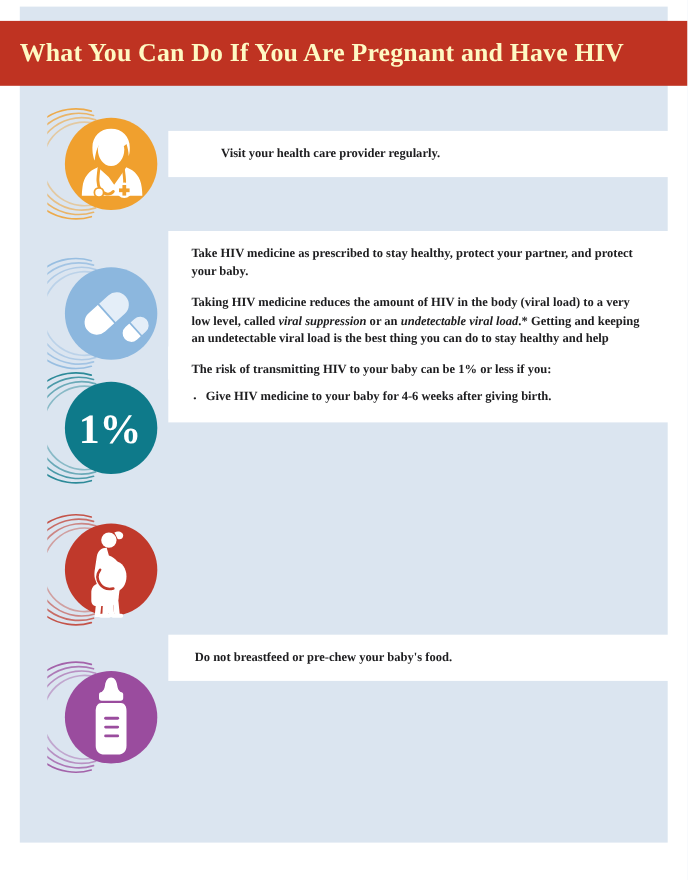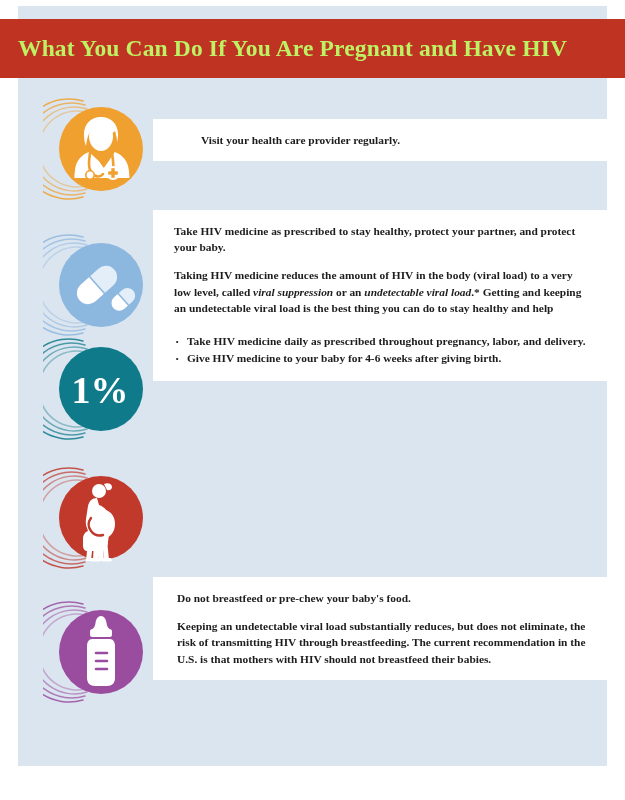--- a/index.html
+++ b/index.html
@@ -38,21 +38,21 @@
     position: absolute;
     left: 0;
     top: 19px;
     width: 625px;
     height: 59px;
     background: #bf3322;
     display: flex;
     align-items: center;
   }
   .banner-title {
-    color: #bef264;
+    color: #fef9c3;
     font-size: 23.5px;
     font-weight: bold;
     letter-spacing: 0.15px;
     padding-left: 18px;
     font-family: "Liberation Serif", "DejaVu Serif", serif;
     white-space: nowrap;
   }
 
   
   .rows {
@@ -213,22 +213,22 @@
             <path d="M40 8 A50 50 0 1 0 40 104" opacity="0.85"></path>
             <path d="M42 12 A46 46 0 1 0 42 100" opacity="0.7"></path>
             <path d="M44 16 A42 42 0 1 0 44 96" opacity="0.55"></path>
             <path d="M46 20 A38 38 0 1 0 46 92" opacity="0.4"></path>
           </g>
           <circle cx="58" cy="56" r="42" fill="#0e7a8a"></circle>
           <text class="pct-text" x="57" y="70" text-anchor="middle">1%</text>
         </svg>
       </div>
       <div class="card" style="top:0px;">
+        <p>The risk of transmitting HIV to your baby can be 1% or less if you:</p>
         <ul class="bullets">
-          <li>Take HIV medicine daily as prescribed throughout pregnancy, labor, and delivery.</li>
           <li>Give HIV medicine to your baby for 4-6 weeks after giving birth.</li>
         </ul>
       </div>
     </div>
 
     <div class="row" style="height:128px;">
       <div class="icon-wrap" style="top:13px;">
         <svg width="112" height="112" viewBox="0 0 112 112" aria-hidden="true">
           <g fill="none" stroke="#c0392b" stroke-width="1.5" stroke-linecap="round">
             <path d="M40 8 A50 50 0 1 0 40 104" opacity="0.85"></path>
@@ -278,18 +278,17 @@
 
           <g stroke="#9a4c9e" stroke-width="2.6" stroke-linecap="round">
             <line x1="53" y1="57" x2="64" y2="57"></line>
             <line x1="53" y1="65" x2="64" y2="65"></line>
             <line x1="53" y1="73" x2="64" y2="73"></line>
           </g>
         </svg>
       </div>
       <div class="card" style="top:0px;padding-left:24px;">
         <p>Do not breastfeed or pre-chew your baby's food.</p>
-        <p class="gap">Keeping an undetectable viral load substantially reduces, but does not eliminate, the risk of transmitting HIV through breastfeeding. The current recommendation in the U.S. is that mothers with HIV should not breastfeed their babies.</p>
       </div>
     </div>
 
   </div>
 </div>
 
 </body></html>

